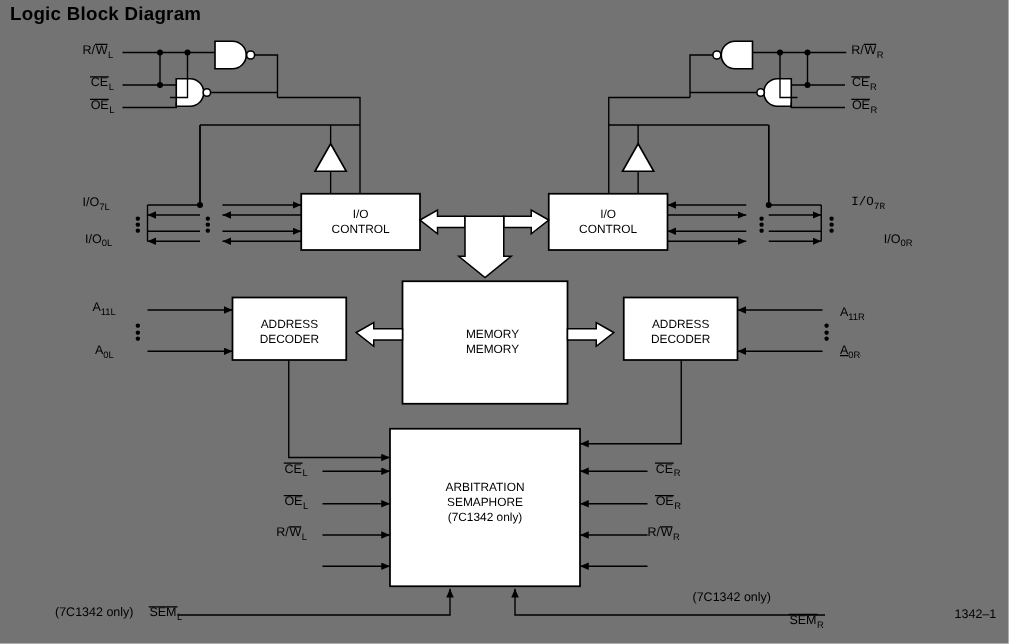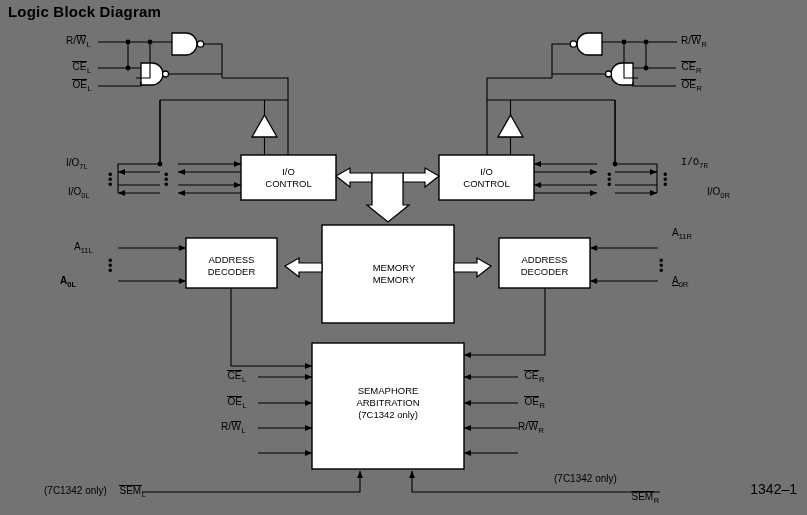--- a/index.html
+++ b/index.html
@@ -77,21 +77,21 @@
     position: absolute;
     text-align: center;
     font-size: 9.5px;
     line-height: 12px;
     white-space: nowrap;
   }
   #footnote {
     position: absolute;
     right: 10px;
     bottom: 18px;
-    font-size: 14px;
+    font-size: 10px;
   }
   .vdots {
     position: absolute;
     font-size: 13px;
     line-height: 5px;
     letter-spacing: 0;
   }
 </style>
 </head>
 <body>
@@ -233,22 +233,22 @@
   </div>
   <div class="boxtext" style="left:499px; top:254px; width:91px;">
     <div>ADDRESS</div>
     <div>DECODER</div>
   </div>
   <div class="boxtext" style="left:322px; top:262px; width:144px;">
     <div>MEMORY</div>
     <div>MEMORY</div>
   </div>
   <div class="boxtext" style="left:312px; top:385px; width:152px;">
+    <div>ARBITRATION</div>
     <div>SEMAPHORE</div>
-    <div>ARBITRATION</div>
     <div>(7C1342 only)</div>
   </div>
 
   <div class="ovl" style="left:66px; top:35px;">
     <span>R/</span><span class="ovr">W</span><sub>L</sub>
   </div>
   <div class="ovl" style="left:72px; top:61px;">
     <span class="ovr">CE</span><sub>L</sub>
   </div>
   <div class="ovl" style="left:72px; top:79px;">
@@ -258,42 +258,42 @@
   <div class="ovl" style="left:66px; top:157px;">
     <span>I/O</span><sub>7L</sub>
   </div>
   <div class="ovl" style="left:68px; top:186px;">
     <span>I/O</span><sub>0L</sub>
   </div>
 
   <div class="ovl" style="left:74px; top:241px;">
     <span>A</span><sub>11L</sub>
   </div>
-  <div class="ovl" style="left:60px; top:275px;font-weight:bold;">
+  <div class="ovl" style="left:76px; top:275px;">
     <span>A</span><sub>0L</sub>
   </div>
 
   <div class="ovl" style="left:681px; top:35px;">
     <span>R/</span><span class="ovr">W</span><sub>R</sub>
   </div>
   <div class="ovl" style="left:681px; top:61px;">
     <span class="ovr">CE</span><sub>R</sub>
   </div>
   <div class="ovl" style="left:681px; top:79px;">
     <span class="ovr">OE</span><sub>R</sub>
   </div>
 
   <div class="ovl" style="left:681px; top:157px;font-family:Liberation Mono, monospace;">
     <span>I/O</span><sub>7R</sub>
   </div>
   <div class="ovl" style="left:681px; top:186px;margin-left:26px;">
     <span>I/O</span><sub>0R</sub>
   </div>
 
-  <div class="ovl" style="left:672px; top:227px;">
+  <div class="ovl" style="left:672px; top:245px;">
     <span>A</span><sub>11R</sub>
   </div>
   <div class="ovl" style="left:672px; top:275px;text-decoration:underline;">
     <span>A</span><sub>0R</sub>
   </div>
 
   <div class="ovl" style="left:227px; top:370px;">
     <span class="ovr">CE</span><sub>L</sub>
   </div>
   <div class="ovl" style="left:227px; top:396px;">

